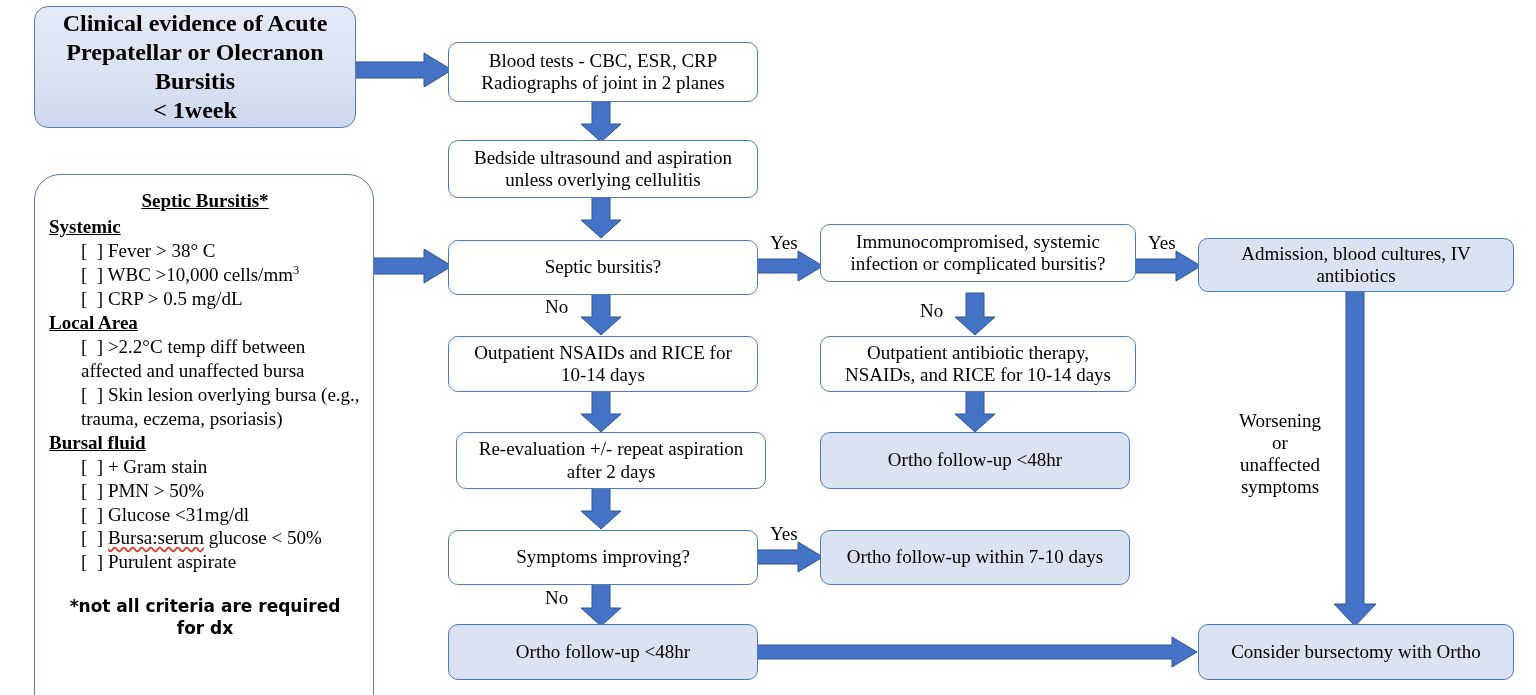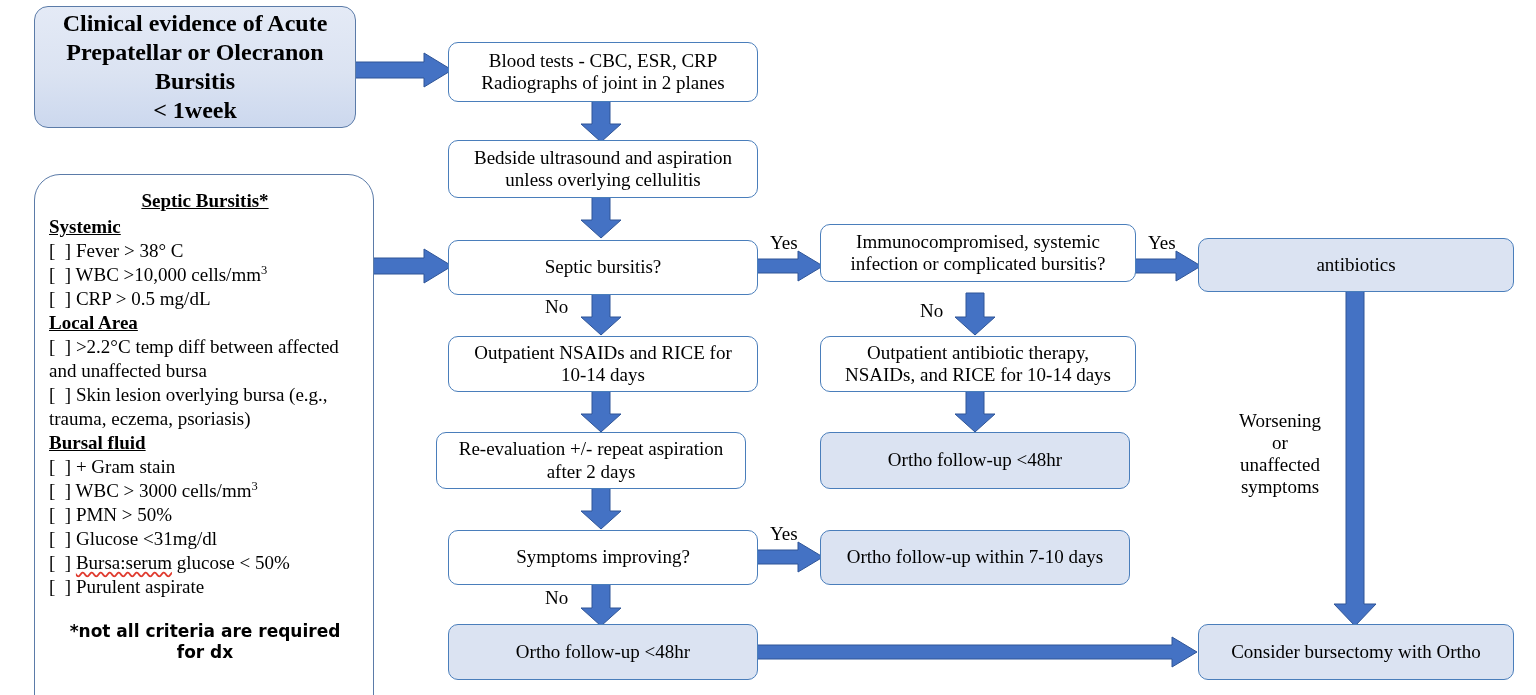--- a/index.html
+++ b/index.html
@@ -65,21 +65,21 @@
   .crit-title {
     text-align: center;
     font-weight: bold;
     text-decoration: underline;
     margin-bottom: 2px;
   }
   .crit-head {
     font-weight: bold;
     text-decoration: underline;
   }
-  .crit-item { white-space: normal; }
+  .crit-item { white-space: normal; margin-left: 32px; }
   .crit-item sup { font-size: 0.66em; vertical-align: super; }
   .squiggle {
     text-decoration: underline wavy #e03b2f;
     text-underline-offset: 2px;
   }
   .crit-note {
     font-family: "DejaVu Sans", "Liberation Sans", sans-serif;
     font-weight: bold;
     font-size: 17px;
     text-align: center;
@@ -230,21 +230,20 @@
       <div class="crit-item">[&nbsp; ] Fever &gt; 38° C</div>
       <div class="crit-item">[&nbsp; ] WBC &gt;10,000 cells/mm<sup>3</sup></div>
       <div class="crit-item">[&nbsp; ] CRP &gt; 0.5 mg/dL</div>
 
       <div class="crit-head">Local Area</div>
       <div class="crit-item">[&nbsp; ] &gt;2.2°C temp diff between affected and unaffected bursa</div>
       <div class="crit-item">[&nbsp; ] Skin lesion overlying bursa (e.g., trauma, eczema, psoriasis)</div>
 
       <div class="crit-head">Bursal fluid</div>
       <div class="crit-item">[&nbsp; ] + Gram stain</div>
-      <div class="crit-item">[&nbsp; ] WBC &gt; 3000 cells/mm<sup>3</sup></div>
       <div class="crit-item">[&nbsp; ] PMN &gt; 50%</div>
       <div class="crit-item">[&nbsp; ] Glucose &lt;31mg/dl</div>
       <div class="crit-item">[&nbsp; ] <span class="squiggle">Bursa:serum</span> glucose &lt; 50%</div>
       <div class="crit-item">[&nbsp; ] Purulent aspirate</div>
 
       <div class="crit-note">*not all criteria are required for dx</div>
     </div>
   </div>
 
   <div class="box" style="left:448px; top:42px; width:310px; height:60px;">
@@ -267,39 +266,40 @@
 
   <div class="box" style="left:820px; top:224px; width:316px; height:58px;">
     <div>
       <div>Immunocompromised, systemic</div>
       <div>infection or complicated bursitis?</div>
     </div>
   </div>
 
   <div class="box filled" style="left:1198px; top:238px; width:316px; height:54px;">
     <div>
+      <div>Admission, blood cultures, IV</div>
       <div>antibiotics</div>
     </div>
   </div>
 
   <div class="box" style="left:448px; top:336px; width:310px; height:56px;">
     <div>
       <div>Outpatient NSAIDs and RICE for</div>
       <div>10-14 days</div>
     </div>
   </div>
 
   <div class="box" style="left:820px; top:336px; width:316px; height:56px;">
     <div>
       <div>Outpatient antibiotic therapy,</div>
       <div>NSAIDs, and RICE for 10-14 days</div>
     </div>
   </div>
 
-  <div class="box" style="left:436px; top:432px; width:310px; height:57px;">
+  <div class="box" style="left:456px; top:432px; width:310px; height:57px;">
     <div>
       <div>Re-evaluation +/- repeat aspiration</div>
       <div>after 2 days</div>
     </div>
   </div>
 
   <div class="box filled" style="left:820px; top:432px; width:310px; height:57px;">
     <div>Ortho follow-up &lt;48hr</div>
   </div>
 

